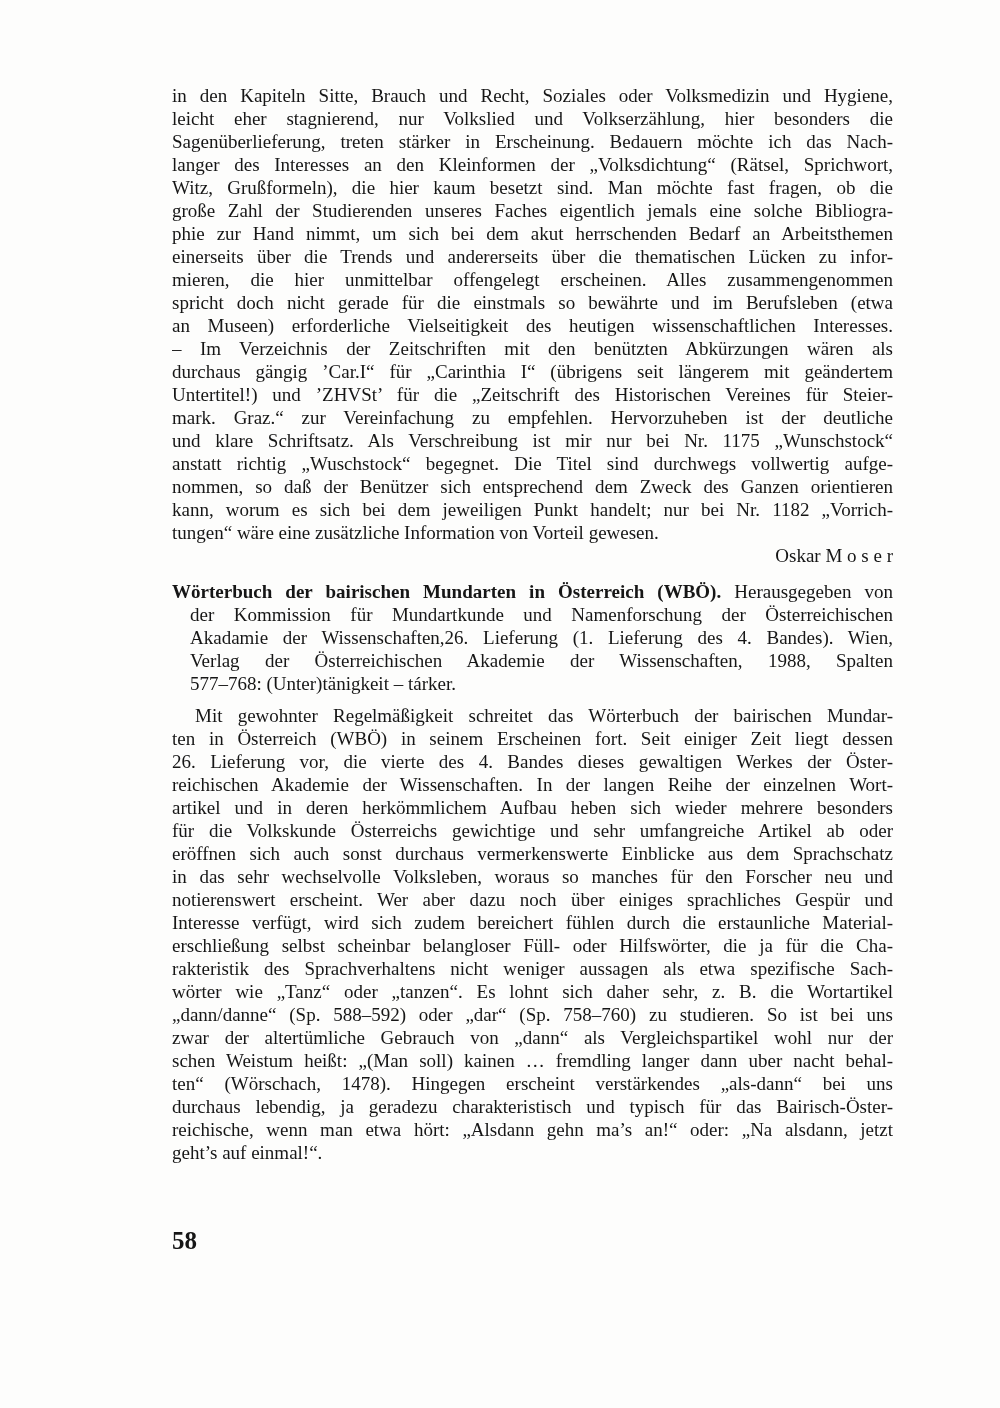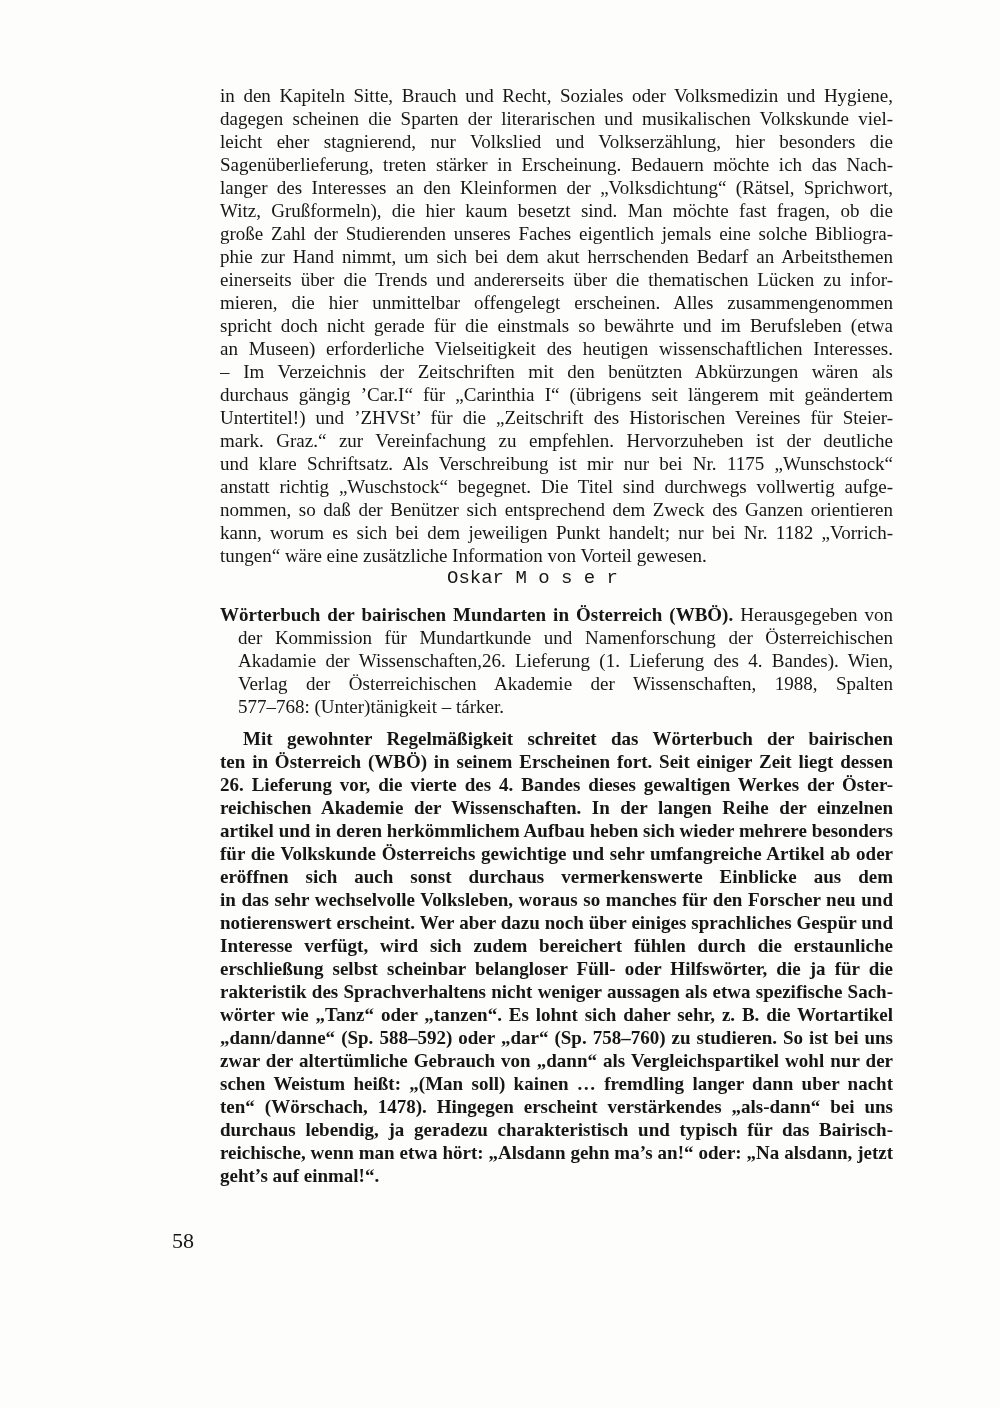--- a/index.html
+++ b/index.html
@@ -22,57 +22,55 @@
     font-size: 19px;
     line-height: 23px;
   }
   
   .jline {
     text-align: justify;
     text-align-last: justify;
     height: 23px;
     overflow: hidden;
     white-space: nowrap; 
-    margin-left: 48px;
   }
   
   @supports (text-align-last: justify) {
     .jline { white-space: normal; }
   }
   .para-last-left > .jline:last-child,
   .left-line {
     text-align: left;
     text-align-last: left;
   }
   .signature {
-    text-align: center;
+    text-align: right;
     height: 23px;
-    font-family: Liberation Mono, monospace;
   }
   .entry { margin-top: 13px; }
   .entry .hang { padding-left: 18px; }
   .entry-title { font-weight: bold; }
-  .body-para { margin-top: 9px; font-weight: bold; }
+  .body-para { margin-top: 9px; }
   .body-para > .jline:first-child { padding-left: 23px; }
   .page-number {
     position: absolute;
     left: 172px; top: 1228px;
-    font-size: 22px;
+    font-size: 25px;
     line-height: 26px;
+    font-weight: bold;
   }
 </style>
 </head>
 <body>
 
 <div class="page" style="background: rgb(253, 253, 252); color: rgb(22, 22, 22);">
   <div class="text-block">
 
     <div class="para-last-left">
         <div class="jline">in den Kapiteln Sitte, Brauch und Recht, Soziales oder Volksmedizin und Hygiene,</div>
-        <div class="jline">dagegen scheinen die Sparten der literarischen und musikalischen Volkskunde viel-</div>
         <div class="jline">leicht eher stagnierend, nur Volkslied und Volkserzählung, hier besonders die</div>
         <div class="jline">Sagenüberlieferung, treten stärker in Erscheinung. Bedauern möchte ich das Nach-</div>
         <div class="jline">langer des Interesses an den Kleinformen der „Volksdichtung“ (Rätsel, Sprichwort,</div>
         <div class="jline">Witz, Grußformeln), die hier kaum besetzt sind. Man möchte fast fragen, ob die</div>
         <div class="jline">große Zahl der Studierenden unseres Faches eigentlich jemals eine solche Bibliogra-</div>
         <div class="jline">phie zur Hand nimmt, um sich bei dem akut herrschenden Bedarf an Arbeitsthemen</div>
         <div class="jline">einerseits über die Trends und andererseits über die thematischen Lücken zu infor-</div>
         <div class="jline">mieren, die hier unmittelbar offengelegt erscheinen. Alles zusammengenommen</div>
         <div class="jline">spricht doch nicht gerade für die einstmals so bewährte und im Berufsleben (etwa</div>
         <div class="jline">an Museen) erforderliche Vielseitigkeit des heutigen wissenschaftlichen Interesses.</div>

